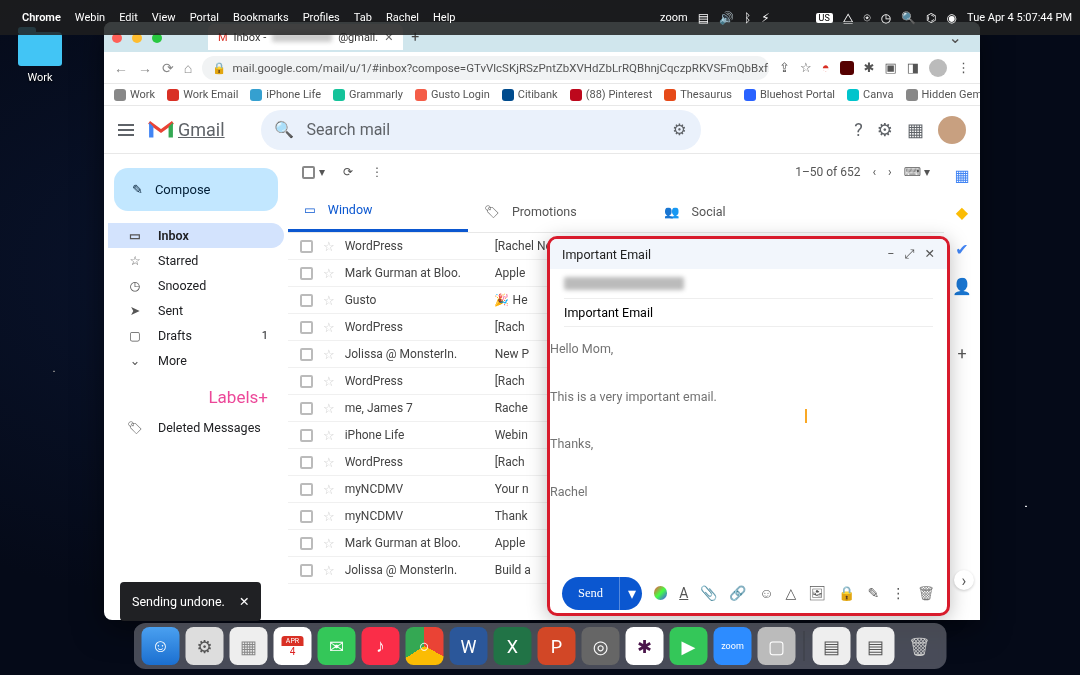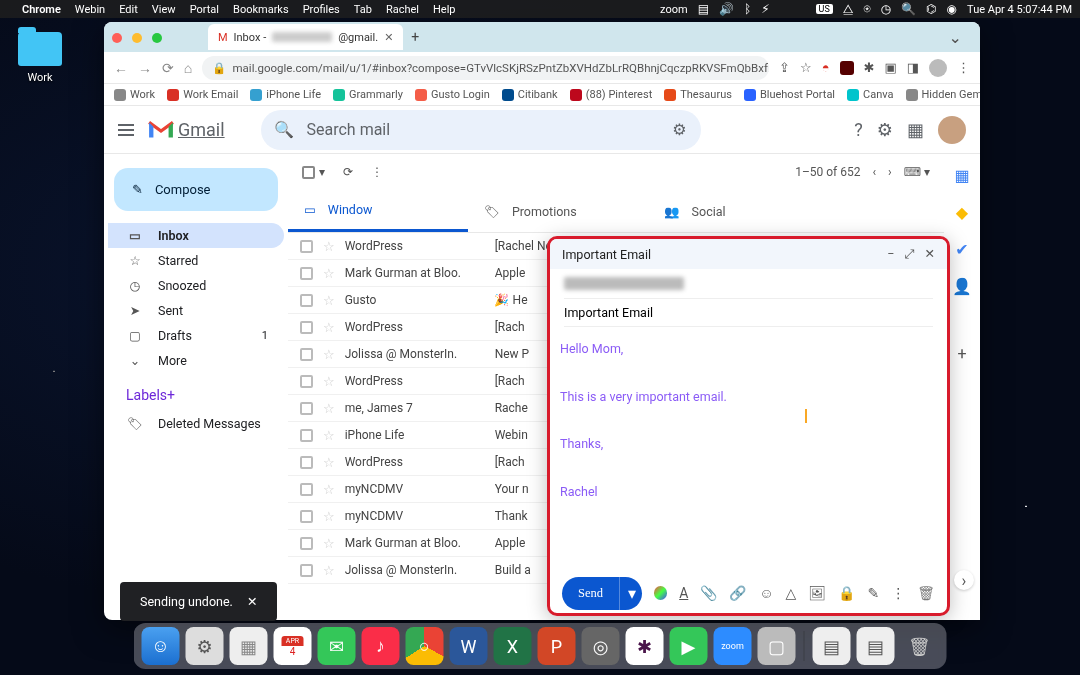--- a/index.html
+++ b/index.html
@@ -1,20 +1,20 @@
 <!DOCTYPE html>
 <html><head>
 <meta charset="utf-8">
 <style>
 * { margin: 0; padding: 0; box-sizing: border-box; font-family: -apple-system, BlinkMacSystemFont, "Segoe UI", Roboto, Arial, sans-serif; }
 body { width: 1080px; height: 675px; background: radial-gradient(ellipse at 30% 40%, #0a1530 0%, #050a18 60%), #030612; position: relative; overflow: hidden; }
 body::before { content: ''; position: absolute; inset: 0; background-image: radial-gradient(1px 1px at 10% 15%, #fff 50%, transparent), radial-gradient(1px 1px at 30% 45%, #aaa 50%, transparent), radial-gradient(1px 1px at 50% 25%, #fff 50%, transparent), radial-gradient(1px 1px at 70% 60%, #ccc 50%, transparent), radial-gradient(1px 1px at 85% 30%, #fff 50%, transparent), radial-gradient(1px 1px at 5% 55%, #888 50%, transparent), radial-gradient(1px 1px at 95% 75%, #fff 50%, transparent), radial-gradient(1px 1px at 40% 10%, #aaa 50%, transparent); }
 
 
-.menubar { position: absolute; top: 0; left: 0; right: 0; height: 18px; background: rgba(30,30,30,.85); display: flex; align-items: center; color: #fff; font-size: 11px; padding: 0 8px; z-index: 10; }
+.menubar { position: absolute; top: 0; left: 0; right: 0; height: 35px; background: rgba(30,30,30,.85); display: flex; align-items: center; color: #fff; font-size: 11px; padding: 0 8px; z-index: 10; }
 .menubar .left { display: flex; gap: 14px; align-items: center; }
 .menubar .right { margin-left: auto; display: flex; gap: 10px; align-items: center; }
 .menubar .icon { font-size: 12px; }
 .menubar .bold { font-weight: 600; }
 
 
 .desktop-folder { position: absolute; top: 32px; left: 12px; width: 56px; text-align: center; }
 .desktop-folder .foldericon { width: 44px; height: 34px; margin: 0 auto; background: #42c5f5; border-radius: 4px 4px 3px 3px; position: relative; }
 .desktop-folder .foldericon::before { content:''; position:absolute; top:-5px; left:0; width:18px; height:6px; background:#42c5f5; border-radius:3px 3px 0 0; }
 .desktop-folder .lbl { color:#fff; font-size:11px; margin-top:5px; text-shadow:0 1px 2px #000; }
@@ -53,21 +53,21 @@
 .avatar { width:28px; height:28px; border-radius:50%; background:#c8a080; }
 
 .gmailbody { display:flex; height: calc(100% - 132px); }
 .sidebar { width:184px; padding: 10px 4px; }
 .compose { display:flex; align-items:center; gap:12px; background:#c2e7ff; border-radius:14px; padding: 14px 18px; margin:4px 6px 12px; color:#001d35; font-size:13px; }
 .navlist { list-style:none; }
 .navlist li { display:flex; align-items:center; padding:5px 10px 5px 18px; font-size:12.5px; color:#202124; border-radius:0 16px 16px 0; cursor:pointer; }
 .navlist li.active { background:#d3e3fd; font-weight:600; }
 .navlist li .ni { width:18px; margin-right:14px; color:#555; text-align:center; }
 .navlist li .badge { margin-left:auto; margin-right:6px; font-size:11px; }
-.labelshdr { display:flex; justify-content:flex-start; padding: 14px 16px 8px 18px; font-size:14px; color:#6d28d9; }
+.labelshdr { display:flex; justify-content:flex-end; padding: 14px 16px 8px 18px; font-size:17px; color:#ec4899; }
 
 .main { flex:1; position:relative; }
 .mrail { position:absolute; right:0; top:0; bottom:0; width:36px; background:#fff; display:flex; flex-direction:column; align-items:center; gap:18px; padding-top:12px; color:#555; }
 .listarea { margin-right:36px; background:#fff; border-radius:14px 0 0 0; }
 .toolbar { height:36px; display:flex; align-items:center; padding:0 14px; font-size:12px; color:#555; }
 .toolbar .sq { width:13px; height:13px; border:2px solid #888; border-radius:2px; }
 .toolbar .pagn { margin-left:auto; display:flex; gap:12px; align-items:center; }
 .tabs { display:flex; border-bottom:1px solid #e8e8e8; }
 .tabs .tb { flex:1; max-width:180px; padding:12px 16px; font-size:12.5px; color:#555; display:flex; align-items:center; gap:12px; }
 .tabs .tb.active { color:#0b57d0; border-bottom:3px solid #0b57d0; }
@@ -78,31 +78,31 @@
 .row .sender { width:150px; white-space:nowrap; overflow:hidden; }
 .row .subj { flex:1; white-space:nowrap; overflow:hidden; }
 
 
 .composewin { position:absolute; right:30px; bottom:4px; width:403px; height:380px; background:#fff; border-radius:10px; box-shadow: 0 4px 20px rgba(0,0,0,.25); border:3px solid #d81b2c; overflow:hidden; display:flex; flex-direction:column; }
 .cwhdr { background:#f2f6fc; height:30px; display:flex; align-items:center; padding:0 12px; font-size:12.5px; color:#222; }
 .cwhdr .wbtns { margin-left:auto; display:flex; gap:10px; color:#555; }
 .cwto { height:30px; border-bottom:1px solid #eee; margin:0 14px; display:flex; align-items:center; }
 .cwto .blurred { width:120px; height:13px; background:#bbb; filter:blur(2px); border-radius:2px; }
 .cwsub { height:28px; border-bottom:1px solid #eee; margin:0 14px; display:flex; align-items:center; font-size:12.5px; }
-.cwbody { flex:1; padding: 10px 10px; font-size:12.5px; line-height:1.9; color:#8b5cf6; position:relative; }
+.cwbody { flex:1; padding: 10px 0; font-size:12.5px; line-height:1.9; color:#737373; position:relative; }
 .cursor-mark { position:absolute; right:140px; top:82px; width:2px; height:14px; background:#f9a825; }
 .cwfoot { height:40px; display:flex; align-items:center; padding:0 12px; gap:12px; }
 .sendbtn { display:flex; align-items:center; background:#0b57d0; color:#fff; border-radius:18px; overflow:hidden; }
 .sendbtn .s1 { padding:7px 16px; font-size:12.5px;font-family:Liberation Serif, serif; }
 .sendbtn .s2 { padding:7px 8px; border-left:1px solid rgba(255,255,255,.3); }
 .cwfoot .fi { color:#555; font-size:14px; cursor:pointer; }
 .cwfoot .trash { margin-left:auto; color:#777; }
 
 
-.toast { position:absolute; left:120px; bottom:54px; background:#202124; color:#fff; font-size:12.5px; padding:12px 20px; border-radius:4px; display:flex; align-items:center; gap:14px; z-index:20; }
+.toast { position:absolute; left:120px; bottom:54px; background:#202124; color:#fff; font-size:12.5px; padding:12px 12px; border-radius:4px; display:flex; align-items:center; gap:14px; z-index:20; }
 
 
 .dock { position:absolute; bottom:6px; left:50%; transform:translateX(-50%); height:46px; background:rgba(200,200,210,.35); border-radius:12px; display:flex; align-items:center; padding:4px 8px; gap:6px; backdrop-filter: blur(4px); z-index:5; }
 .dock .di { width:38px; height:38px; border-radius:8px; display:flex; align-items:center; justify-content:center; font-size:18px; color:#fff; }
 .dock .sep { width:1px; height:30px; background:rgba(0,0,0,.2); margin:0 2px; }
 .scrollbtn { position:absolute; right:6px; bottom:30px; top:auto; width:20px; height:20px; background:#fff; border-radius:50%; display:flex; align-items:center; justify-content:center; color:#555; box-shadow:0 1px 3px rgba(0,0,0,.2); z-index:8; }
 </style>
 </head>
 <body>
 

